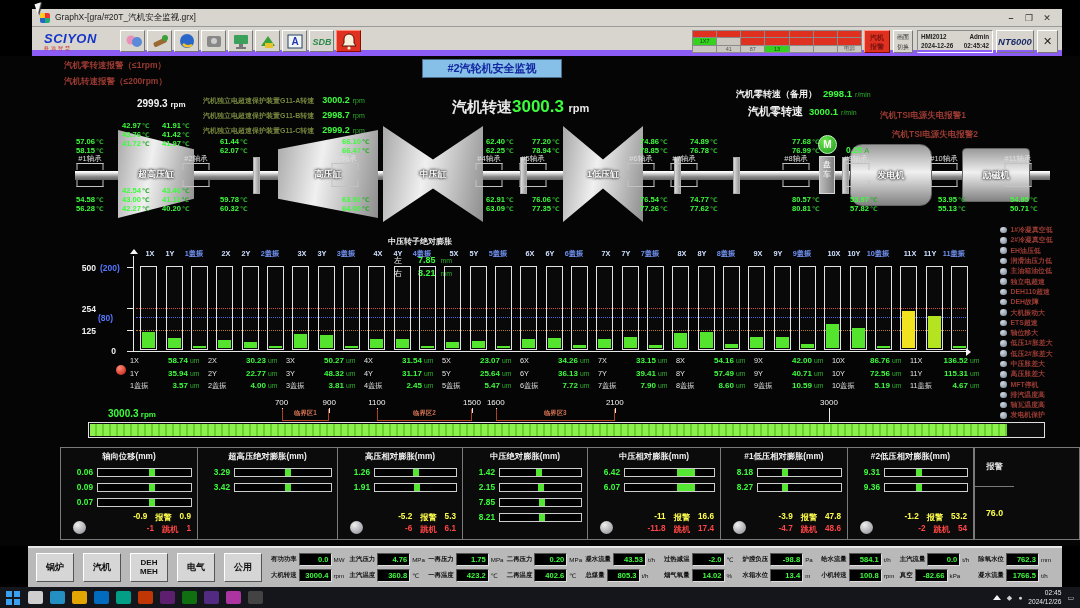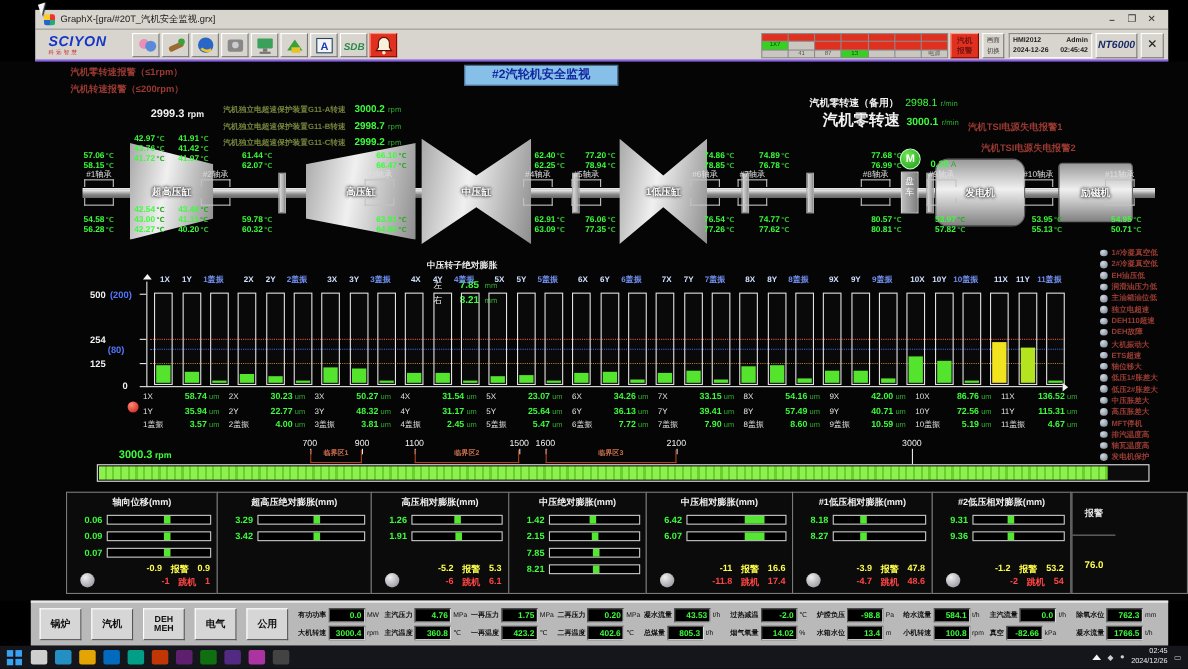--- a/index.html
+++ b/index.html
@@ -10,21 +10,21 @@
 
 .titlebar{position:absolute;left:32px;right:18px;top:9px;height:18px;background:#d8d5ce;
   display:flex;align-items:center;padding:0 8px;font-size:8.5px;color:#1a1a1a;border-bottom:1px solid #9a9a9a}
 .appico{width:10px;height:10px;margin-right:5px;border-radius:2px;
   background:conic-gradient(#e33 0 25%,#2a7 25% 50%,#26c 50% 75%,#fc2 75%);flex:none}
 .titlebar .sp{flex:1}
 .winctl{width:14px;text-align:center;color:#333;font-weight:bold;font-size:9px;margin-left:4px}
 .cursor{position:absolute;left:36px;top:3px;width:0;height:0;border-left:7px solid #f5f5f5;
   border-bottom:11px solid transparent;transform:rotate(-18deg);filter:drop-shadow(1px 1px 0 #222);z-index:50}
 
-.toolbar{position:absolute;left:32px;right:18px;top:27px;height:29px;background:#d8d5ce;border-bottom:2px solid #8b5cf6}
+.toolbar{position:absolute;left:32px;right:18px;top:27px;height:29px;background:#d8d5ce;border-bottom:6px solid #8b5cf6}
 .logo{position:absolute;left:12px;top:3px;line-height:1}
 .logo b{font-style:italic;font-size:13px;color:#1535c8;letter-spacing:.5px}
 .logo em{display:block;font-style:normal;font-size:5px;color:#c22;letter-spacing:2px}
 .tbtn{position:absolute;top:3px;width:25px;height:22px;background:#d8d5ce;
   border:1px solid;border-color:#fff #777 #777 #fff;display:flex;align-items:center;justify-content:center}
 .tbtn.red{background:#e03020;border-color:#ff8878 #8a0c00 #8a0c00 #ff8878}
 .company{position:absolute;left:358px;top:2px;width:272px;height:24px;border:1px solid;
   border-color:#8a8a8a #fff #fff #8a8a8a;text-align:center;font-size:13.5px;font-weight:bold;
   color:#111;line-height:23px;letter-spacing:1px}
 .agrid{position:absolute;left:660px;top:3px;width:170px;height:23px;background:#8a8a8a;
@@ -262,23 +262,27 @@
         <div class="abs dkred" style="left: 64px; top: 20px;">汽机转速报警（≤200rpm）</div>
       </div>
     <div class="abs" style="left:137px;top:42px;font-size:10px;font-weight:bold;color:#f2f2f2">
       <span>2999.3</span> <span style="font-size:8px">rpm</span>
     </div>
     <div class="layer" id="g11">
         <div class="abs" style="left: 203px; top: 33px; white-space: nowrap;"><span style="font-size: 7px; color: rgb(118, 134, 62); font-weight: bold;">汽机独立电超速保护装置G11-A转速</span><span style="font-size: 9px; color: rgb(61, 252, 61); font-weight: bold; margin-left: 8px;">3000.2</span><span style="font-size: 7px; color: rgb(47, 174, 47); margin-left: 3px;">rpm</span></div>
         <div class="abs" style="left: 203px; top: 48px; white-space: nowrap;"><span style="font-size: 7px; color: rgb(118, 134, 62); font-weight: bold;">汽机独立电超速保护装置G11-B转速</span><span style="font-size: 9px; color: rgb(61, 252, 61); font-weight: bold; margin-left: 8px;">2998.7</span><span style="font-size: 7px; color: rgb(47, 174, 47); margin-left: 3px;">rpm</span></div>
         <div class="abs" style="left: 203px; top: 63px; white-space: nowrap;"><span style="font-size: 7px; color: rgb(118, 134, 62); font-weight: bold;">汽机独立电超速保护装置G11-C转速</span><span style="font-size: 9px; color: rgb(61, 252, 61); font-weight: bold; margin-left: 8px;">2999.2</span><span style="font-size: 7px; color: rgb(47, 174, 47); margin-left: 3px;">rpm</span></div>
       </div>
+    <div class="abs" style="left:452px;top:41px;white-space:nowrap">
+      <span class="wht" style="font-size:15px;font-weight:bold">汽机转速</span><span class="grnv" style="font-size:17px">3000.3</span>
+      <span class="wht" style="font-size:11px;font-weight:bold">rpm</span>
+    </div>
     <div class="layer" id="backupSpeeds">
-        <div class="abs" style="left: 736px; top: 27px; white-space: nowrap;"><span style="font-size: 9px; color: rgb(240, 240, 240); font-weight: bold;">汽机零转速（备用）</span><span style="font-size: 9.5px; color: rgb(61, 252, 61); font-weight: normal; margin-left: 6px;">2998.1</span><span style="font-size: 7px; color: rgb(47, 174, 47); margin-left: 3px;">r/min</span></div>
-        <div class="abs" style="left: 748px; top: 45px; white-space: nowrap;"><span style="font-size: 14px; color: rgb(240, 240, 240); font-weight: bold;">汽机零转速</span><span style="font-size: 9.5px; color: rgb(61, 252, 61); font-weight: bold; margin-left: 6px;">3000.1</span><span style="font-size: 7px; color: rgb(47, 174, 47); margin-left: 3px;">r/min</span></div>
+        <div class="abs" style="left: 736px; top: 27px; white-space: nowrap;"><span style="font-size: 9px; color: rgb(240, 240, 240); font-weight: bold;">汽机零转速（备用）</span><span style="font-size: 9.5px; color: rgb(61, 252, 61); font-weight: bold; margin-left: 6px;">2998.1</span><span style="font-size: 7px; color: rgb(47, 174, 47); margin-left: 3px;">r/min</span></div>
+        <div class="abs" style="left: 748px; top: 45px; white-space: nowrap;"><span style="font-size: 11px; color: rgb(240, 240, 240); font-weight: bold;">汽机零转速</span><span style="font-size: 9.5px; color: rgb(61, 252, 61); font-weight: bold; margin-left: 6px;">3000.1</span><span style="font-size: 7px; color: rgb(47, 174, 47); margin-left: 3px;">r/min</span></div>
       </div>
     <div class="layer" id="tsiAlarms">
         <div class="abs dkred" style="left: 880px; top: 54px;">汽机TSI电源失电报警1</div>
         <div class="abs dkred" style="left: 892px; top: 73px;">汽机TSI电源失电报警2</div>
       </div>
     <div class="layer" id="turbine">
         <div class="abs shaft" style="left: 75px; top: 115px; width: 975px; height: 9px;"></div>
         <div class="abs coup" style="left: 253px; top: 101px;"></div>
         <div class="abs coup" style="left: 520px; top: 101px;"></div>
         <div class="abs coup" style="left: 674px; top: 101px;"></div>

